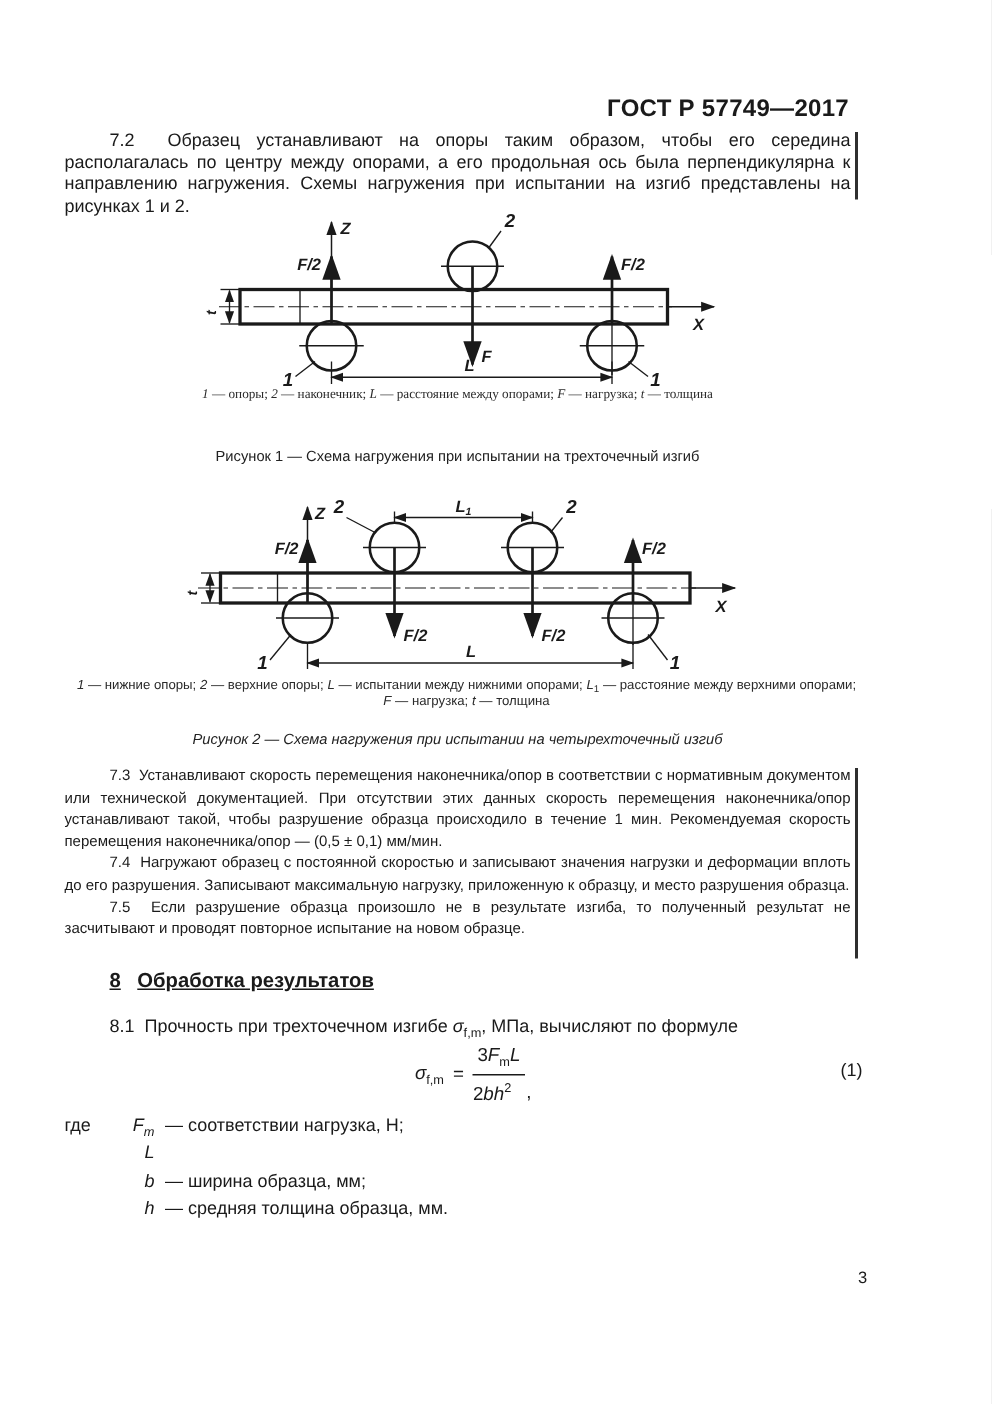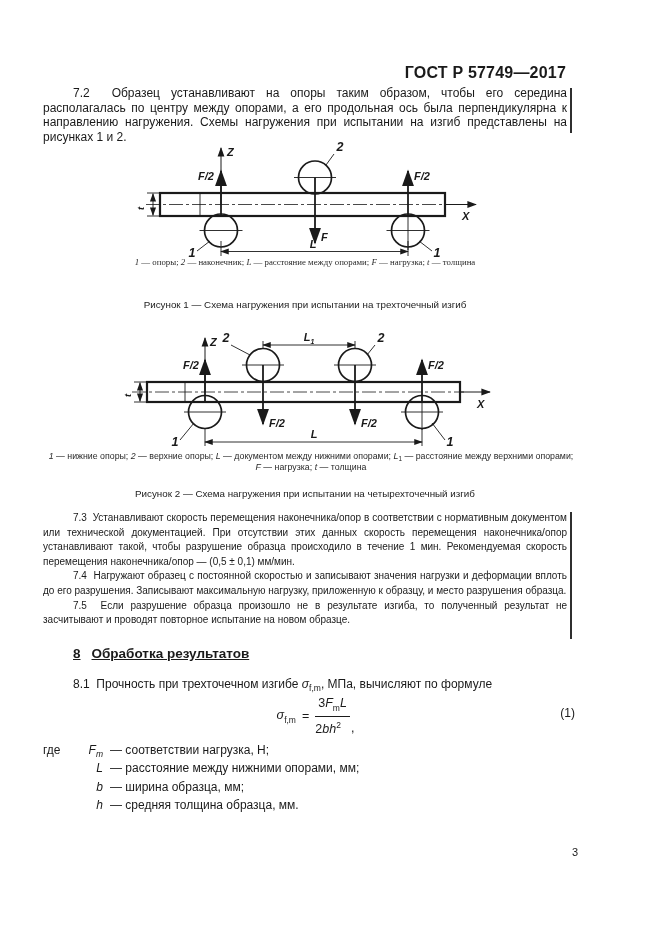--- a/index.html
+++ b/index.html
@@ -18,21 +18,21 @@
   .fig{position:absolute;}
   .fig1{left:130px;top:140px;}
   .fig2{left:118px;top:330px;}
   .legend{position:absolute;text-align:center;font-size:8.8px;line-height:11px;color:#2a2a2a;}
   .leg1{top:257px;left:43px;width:524px;font-family:Liberation Serif, serif;}
   .leg2{top:451px;left:0;width:622px;}
   .legend i{font-style:italic;}
   .lsub{font-size:6.5px;vertical-align:-2px;line-height:0;}
   .caption{position:absolute;left:43px;width:524px;text-align:center;font-size:9.8px;color:#222;}
   .cap1{top:299px;}
-  .cap2{top:488px;}
+  .cap2{top:488px;font-style:italic;}
   .h8{position:absolute;top:646px;left:43px;width:524px;margin:0;text-indent:30px;
       font-size:13.5px;font-weight:bold;text-decoration:underline;}
   .h8 .num{margin-right:11px;}
   .p81{position:absolute;top:677px;left:43px;width:524px;font-size:12px;text-indent:30px;}
   .p81 i, .formula i{font-style:italic;}
   sub{font-size:8.5px;}
   sup{font-size:8.5px;}
   .formula-row{position:absolute;top:696px;left:43px;width:523px;height:40px;
                display:flex;justify-content:center;align-items:center;}
   .formula{display:inline-flex;align-items:center;font-size:12.5px;margin-left:22px;}
@@ -217,21 +217,21 @@
       <line class="thin" x1="62" y1="110" x2="76" y2="93"></line>
       <text class="snum" x="57" y="116" text-anchor="middle">1</text>
     </g>
     <g>
       <line class="thin" x1="327" y1="110" x2="314" y2="93"></line>
       <text class="snum" x="332" y="116" text-anchor="middle">1</text>
     </g>
   </svg>
 
   <div class="legend leg2">
-    <div><i>1</i><span> — нижние опоры; </span><i>2</i><span> — верхние опоры; </span><i>L</i><span> — документом между нижними опорами; </span><i>L</i><sub class="lsub">1</sub><span> — расстояние между верхними опорами;</span></div>
+    <div><i>1</i><span> — нижние опоры; </span><i>2</i><span> — верхние опоры; </span><i>L</i><span> — испытании между нижними опорами; </span><i>L</i><sub class="lsub">1</sub><span> — расстояние между верхними опорами;</span></div>
     <div><i>F</i><span> — нагрузка; </span><i>t</i><span> — толщина</span></div>
   </div>
 
   <div class="caption cap2">Рисунок 2 — Схема нагружения при испытании на четырехточечный изгиб</div>
 
   <div class="pblock">
     <p>7.3&nbsp;&nbsp;Устанавливают скорость перемещения наконечника/опор в соответствии с нормативным документом или технической документацией. При отсутствии этих данных скорость перемещения наконечника/опор устанавливают такой, чтобы разрушение образца происходило в течение 1 мин. Рекомендуемая скорость перемещения наконечника/опор — (0,5 ± 0,1) мм/мин.</p>
     <p>7.4&nbsp;&nbsp;Нагружают образец с постоянной скоростью и записывают значения нагрузки и деформации вплоть до его разрушения. Записывают максимальную нагрузку, приложенную к образцу, и место разрушения образца.</p>
     <p>7.5&nbsp;&nbsp;Если разрушение образца произошло не в результате изгиба, то полученный результат не засчитывают и проводят повторное испытание на новом образце.</p>
   </div>
@@ -256,21 +256,20 @@
 
   <div class="where">
     <div class="wrow">
         <span class="wlead">где</span>
         <span class="wsym"><i>F</i><sub>m</sub></span>
         <span class="wtxt">— соответствии нагрузка, Н;</span>
       </div>
     <div class="wrow">
         <span class="wlead"></span>
         <span class="wsym"><i>L</i><sub></sub></span>
-        <span class="wtxt">— расстояние между нижними опорами, мм;</span>
       </div>
     <div class="wrow">
         <span class="wlead"></span>
         <span class="wsym"><i>b</i><sub></sub></span>
         <span class="wtxt">— ширина образца, мм;</span>
       </div>
     <div class="wrow">
         <span class="wlead"></span>
         <span class="wsym"><i>h</i><sub></sub></span>
         <span class="wtxt">— средняя толщина образца, мм.</span>

